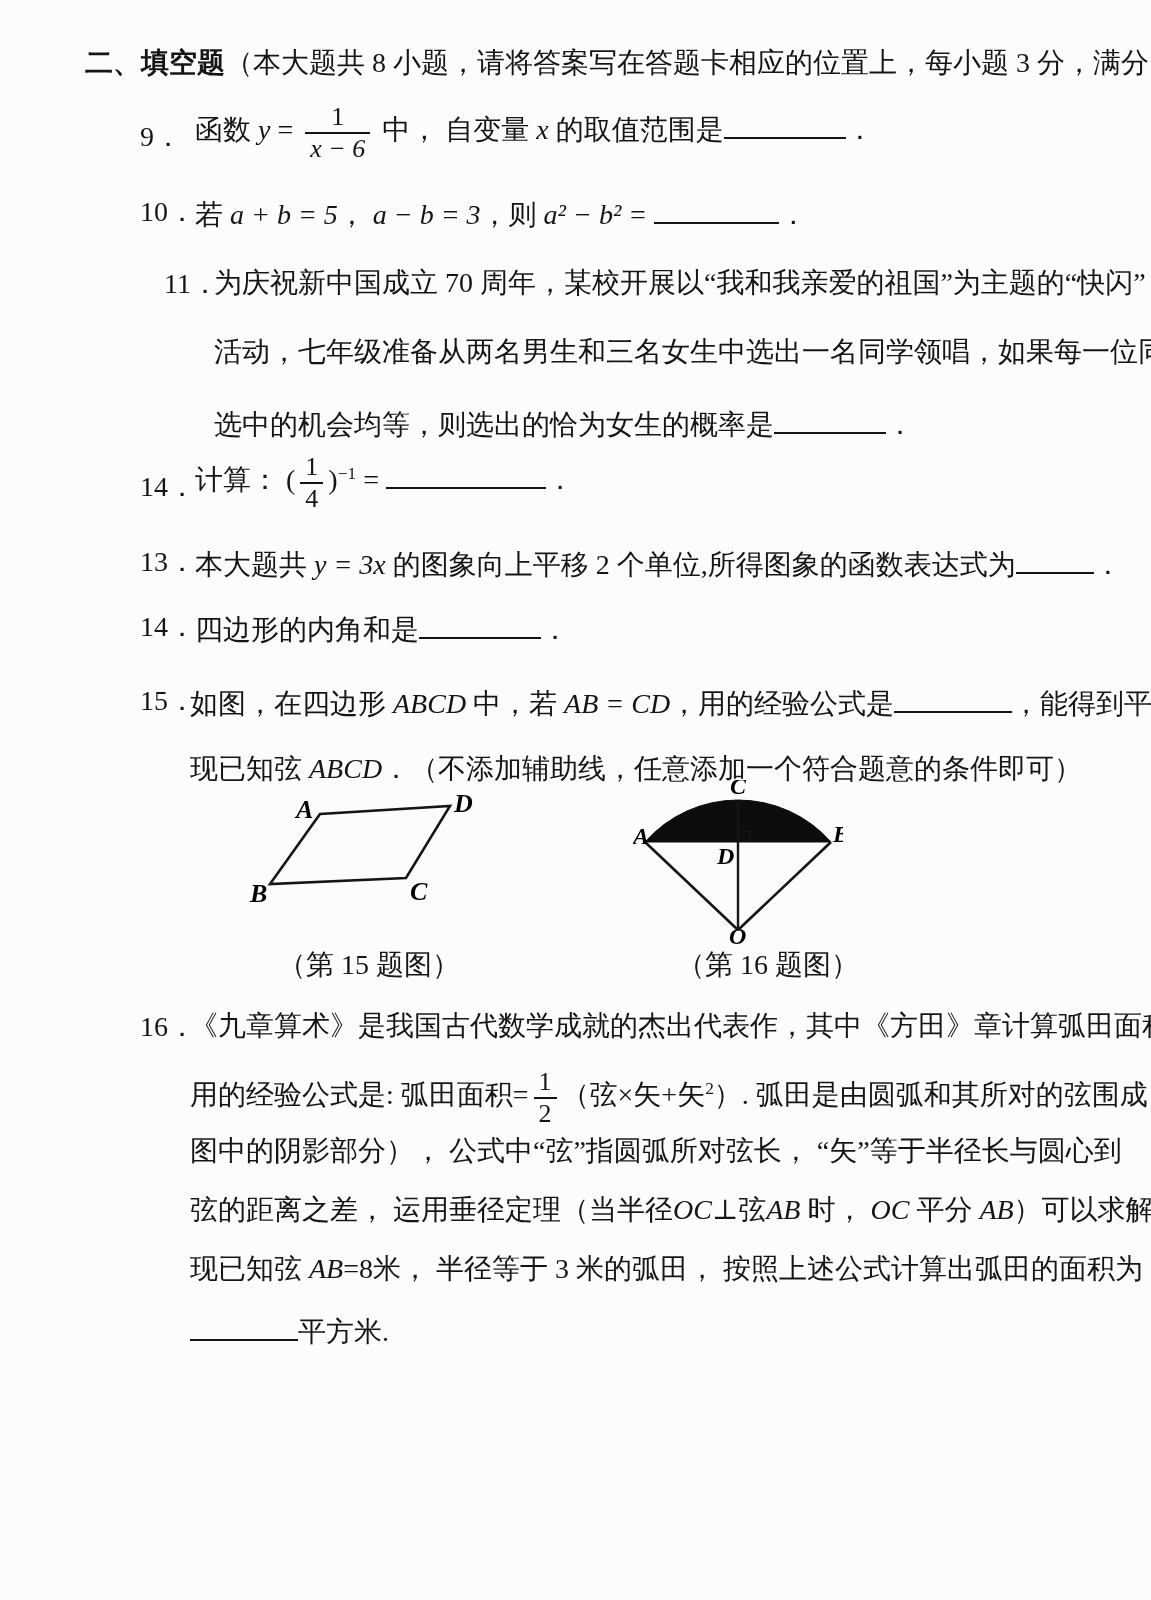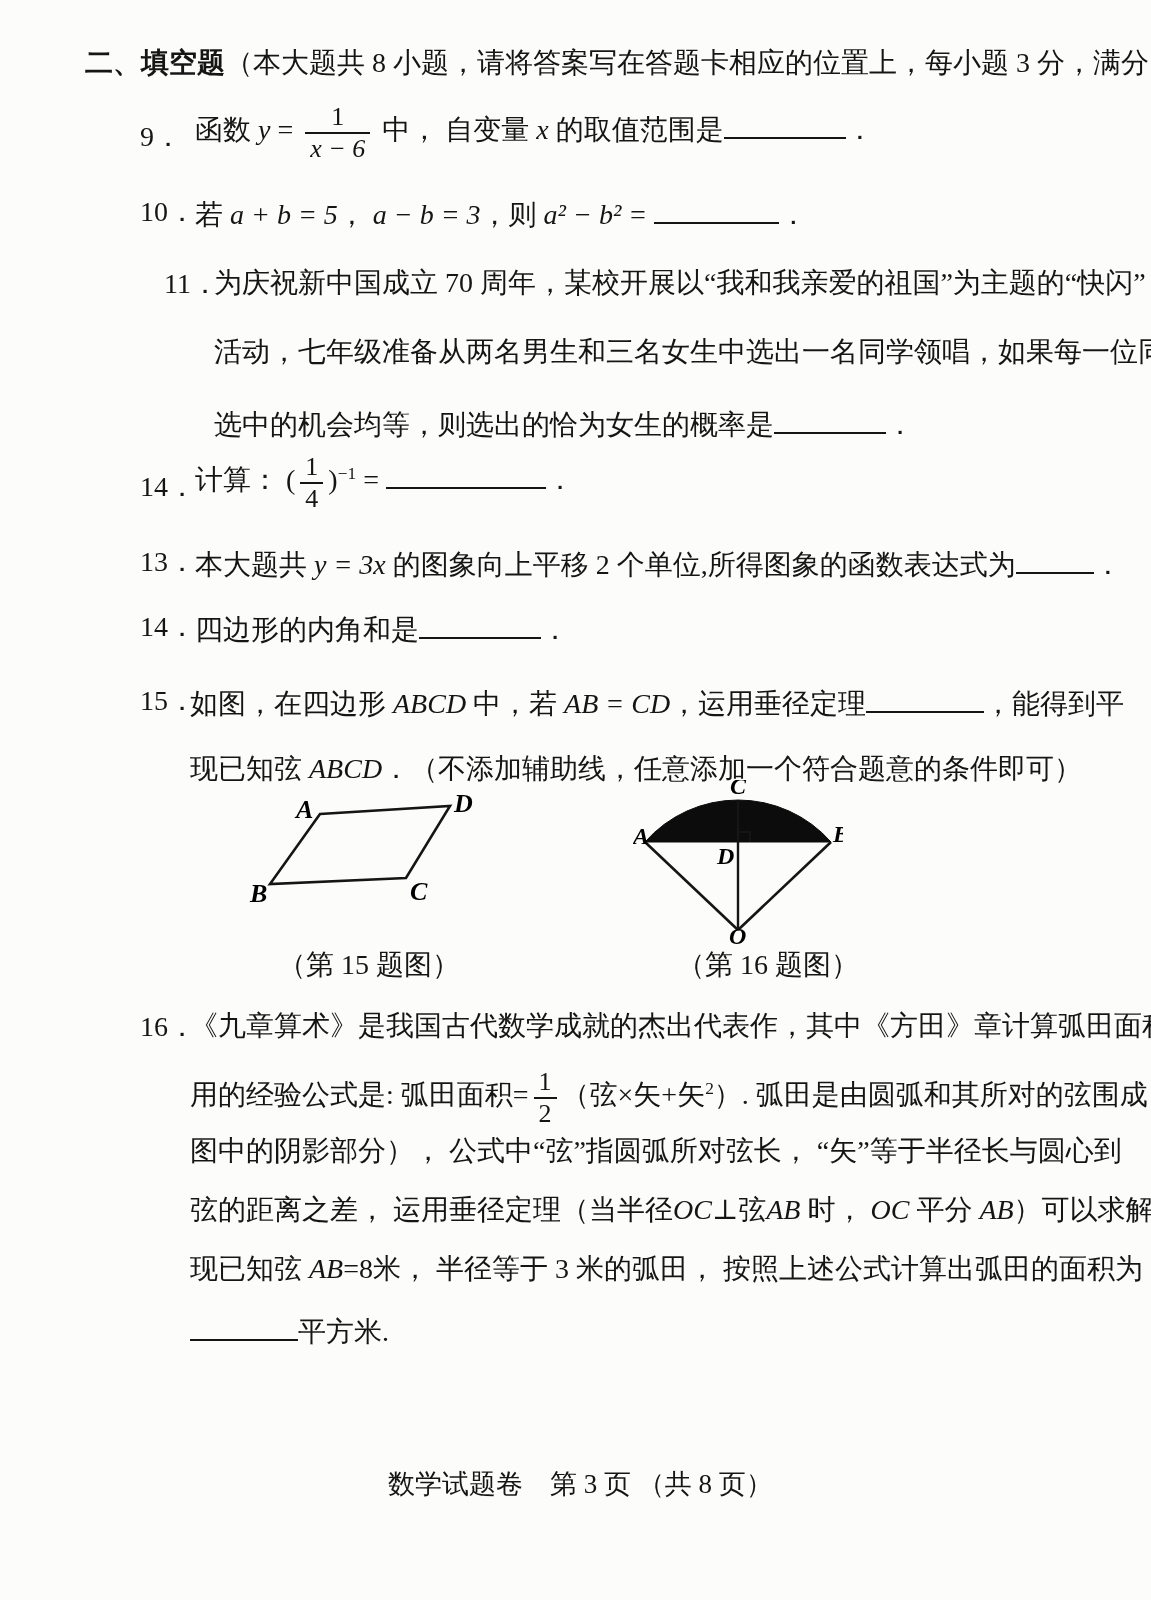--- a/index.html
+++ b/index.html
@@ -101,21 +101,21 @@
       <div class="qline">
         <span>四边形的内角和是</span><span class="blank" style="width:122px;"></span><span>．</span>
       </div>
     </div>
   </div>
 
   <div class="q" style="top:682px;">
     <span class="qnum">15．</span>
     <div class="qbody tight">
       <div class="qline" style="margin-bottom:30px;">
-        <span>如图，在四边形 </span><span class="mi">ABCD</span><span> 中，若 </span><span class="mi">AB = CD</span><span>，运用垂径定理</span><span class="blank" style="width:118px;"></span><span>，能得到平</span>
+        <span>如图，在四边形 </span><span class="mi">ABCD</span><span> 中，若 </span><span class="mi">AB = CD</span><span>，用的经验公式是</span><span class="blank" style="width:118px;"></span><span>，能得到平</span>
       </div>
       <div class="qline">
         <span>现已知弦 </span><span class="mi">ABCD</span><span>．（不添加辅助线，任意添加一个符合题意的条件即可）</span>
       </div>
     </div>
   </div>
 
   <svg class="figure" style="left:248px;top:790px;" width="240" height="130" viewBox="0 0 240 130">
     <polygon points="72,24 202,16 158,88 22,94" fill="none" stroke="#151515" stroke-width="2.6"></polygon>
     <text x="48" y="28" font-size="26">A</text>
@@ -155,15 +155,14 @@
       </div>
       <div class="qline">
         <span>现已知弦 </span><span class="mi">AB</span><span>=8米， 半径等于 3 米的弧田， 按照上述公式计算出弧田的面积为</span>
       </div>
       <div class="qline">
         <span class="blank" style="width:108px;"></span><span>平方米.</span>
       </div>
     </div>
   </div>
 
-  <div class="footer">数学试题卷　第 3 页 （共 8 页）</div>
 
 </div>
 
 </body></html>

